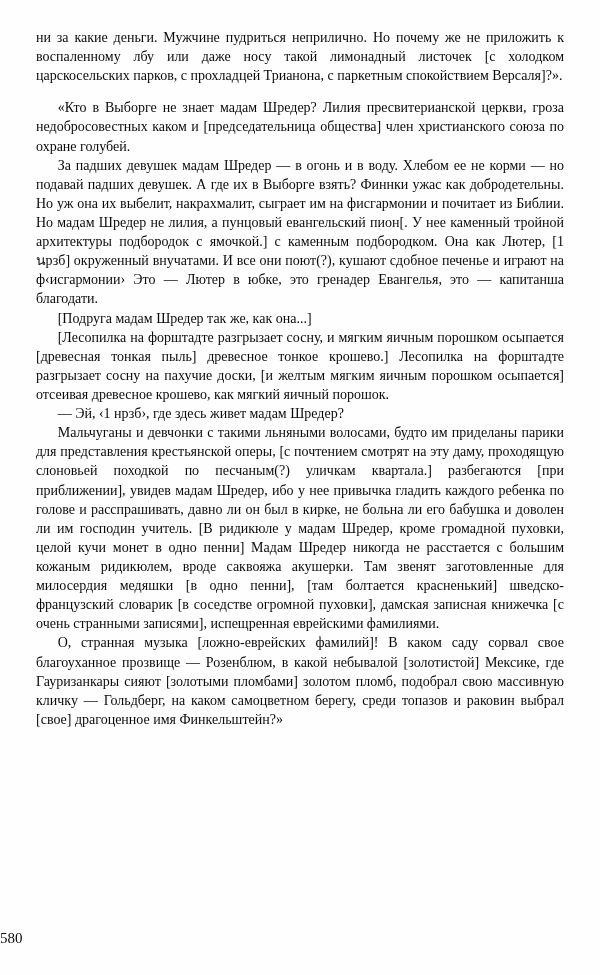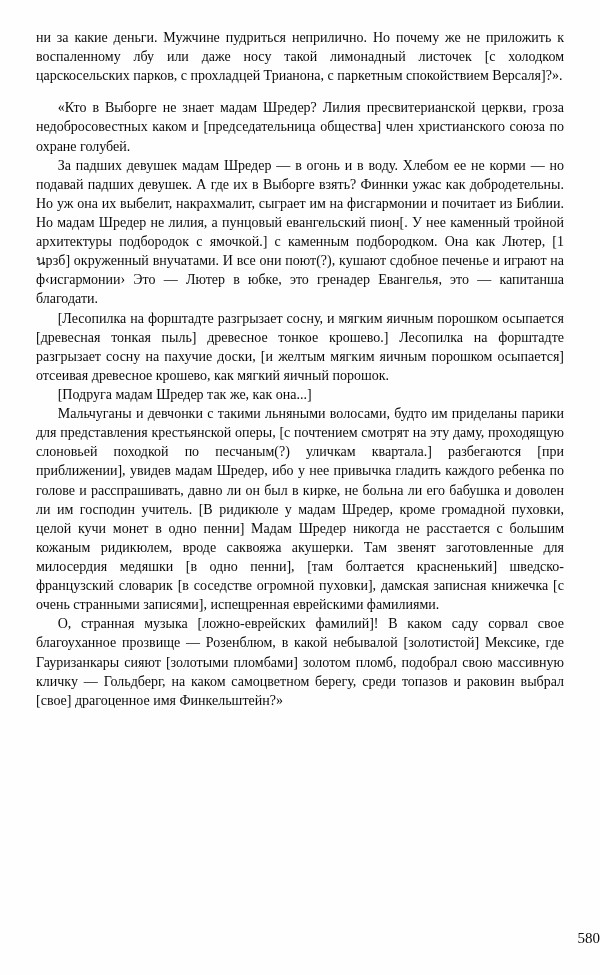--- a/index.html
+++ b/index.html
@@ -37,33 +37,34 @@
     text-indent: 1.55em;
   }
   p.gap {
     margin-top: 13px;
   }
   .page-number {
     position: absolute;
     left: 0;
     right: 0;
     bottom: 28px;
-    text-align: right;
+    text-align: left;
     font-size: 15px;
     font-family: "Liberation Serif", serif;
     color: #0a0a0a;
   }
 </style>
 </head>
 <body>
 
 <div class="page">
   <div class="body-text">
     <p class="">ни за какие деньги. Мужчине пудриться неприлично. Но почему же не приложить к воспаленному лбу или даже носу такой лимонадный листочек [с холодком царскосельских парков, с прохладцей Трианона, с паркетным спокойствием Версаля]?».</p>
     <p class="indent gap">«Кто в Выборге не знает мадам Шредер? Лилия пресвитерианской церкви, гроза недобросовестных каком и [председательница общества] член христианского союза по охране голубей.</p>
     <p class="indent">За падших девушек мадам Шредер — в огонь и в воду. Хлебом ее не корми — но подавай падших девушек. А где их в Выборге взять? Финнки ужас как добродетельны. Но уж она их выбелит, накрахмалит, сыграет им на фисгармонии и почитает из Библии. Но мадам Шредер не лилия, а пунцовый евангельский пион[. У нее каменный тройной архитектуры подбородок с ямочкой.] с каменным подбородком. Она как Лютер, [1 นрзб] окруженный внучатами. И все они поют(?), кушают сдобное печенье и играют на ф‹исгармонии› Это — Лютер в юбке, это гренадер Евангелья, это — капитанша благодати.</p>
+    <p class="indent">[Подруга мадам Шредер так же, как она...]</p>
     <p class="indent">[Лесопилка на форштадте разгрызает сосну, и мягким яичным порошком осыпается [древесная тонкая пыль] древесное тонкое крошево.] Лесопилка на форштадте разгрызает сосну на пахучие доски, [и желтым мягким яичным порошком осыпается] отсеивая древесное крошево, как мягкий яичный порошок.</p>
-    <p class="indent">[Подруга мадам Шредер так же, как она...]</p>
+    <p class="indent">— Эй, ‹1 нрзб›, где здесь живет мадам Шредер?</p>
     <p class="indent">Мальчуганы и девчонки с такими льняными волосами, будто им приделаны парики для представления крестьянской оперы, [с почтением смотрят на эту даму, проходящую слоновьей походкой по песчаным(?) уличкам квартала.] разбегаются [при приближении], увидев мадам Шредер, ибо у нее привычка гладить каждого ребенка по голове и расспрашивать, давно ли он был в кирке, не больна ли его бабушка и доволен ли им господин учитель. [В ридикюле у мадам Шредер, кроме громадной пуховки, целой кучи монет в одно пенни] Мадам Шредер никогда не расстается с большим кожаным ридикюлем, вроде саквояжа акушерки. Там звенят заготовленные для милосердия медяшки [в одно пенни], [там болтается красненький] шведско-французский словарик [в соседстве огромной пуховки], дамская записная книжечка [с очень странными записями], испещренная еврейскими фамилиями.</p>
     <p class="indent">О, странная музыка [ложно-еврейских фамилий]! В каком саду сорвал свое благоуханное прозвище — Розенблюм, в какой небывалой [золотистой] Мексике, где Гауризанкары сияют [золотыми пломбами] золотом пломб, подобрал свою массивную кличку — Гольдберг, на каком самоцветном берегу, среди топазов и раковин выбрал [свое] драгоценное имя Финкельштейн?»</p>
   </div>
   <div class="page-number">580</div>
 </div>
 
 </body></html>

